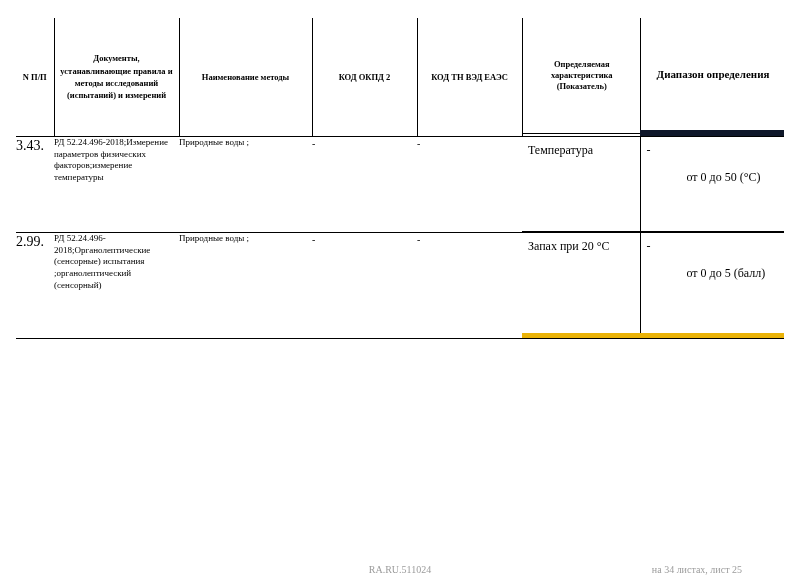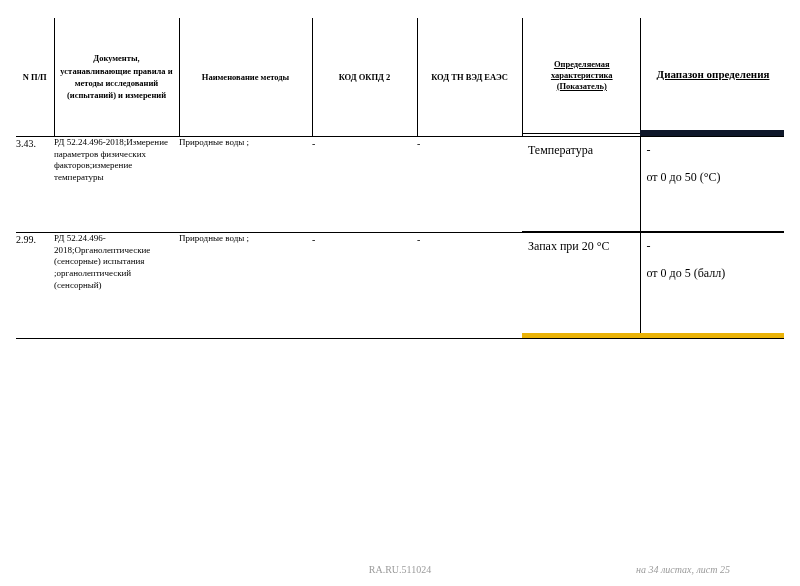--- a/index.html
+++ b/index.html
@@ -53,21 +53,21 @@
   .data-cell {
     border-right: 1px solid #000;
     font-size: 9px;
     line-height: 1.3;
     padding: 6px 5px 6px 6px;
   }
   .data-cell:last-child { border-right: 0; }
   .row-sep td {
     border-bottom: 1px solid #000;
   }
-  .num-cell { font-size: 10px; }
+  .num-cell { font-size: 14px; }
   .dash { font-size: 10px; }
 
   
   .sub {
     width: 100%;
     border-collapse: collapse;
     table-layout: fixed;
   }
   .sub td {
     vertical-align: top;
@@ -75,41 +75,40 @@
     line-height: 1.3;
     padding: 6px 5px 6px 6px;
   }
   .sub td.char-col {
     border-right: 1px solid #000;
     width: 118px;
   }
   .sub tr.sub-sep td {
     border-bottom: 5px solid #eab308;
   }
-  .range-line2 { margin-top: 11px; }
+  .range-line2 { margin-top: 11px; margin-left: 40px; }
 
   .footer {
     position: absolute;
     bottom: 22px;
     left: 0;
     width: 800px;
     color: #9b9b9b;
     font-size: 10px;
     font-family: "Liberation Serif", serif;
   }
   .footer .center {
     position: absolute;
     left: 0; right: 0;
     text-align: center;
   }
   .footer .right {
     position: absolute;
-    right: 70px;
+    right: 58px;
     text-align: left;
-    font-style: italic;
   }
 </style>
 </head>
 <body>
 
 <div class="page">
 
   <table class="doc-table">
     <colgroup>
       <col style="width:38px">
@@ -119,21 +118,21 @@
       <col style="width:105px">
       <col style="width:262px">
     </colgroup>
     <thead>
       <tr class="hdr-row">
         <td>N П/П</td>
         <td>Документы, устанавливающие правила и методы исследований (испытаний) и измерений</td>
         <td>Наименование методы</td>
         <td>КОД ОКПД 2</td>
         <td>КОД ТН ВЭД ЕАЭС</td>
-        <td style="padding:0;border-right:0;text-decoration:underline;">
+        <td style="padding:0;border-right:0;">
           <table class="sub" style="height:100%">
             <colgroup>
                 <col style="width:118px">
                 <col>
               </colgroup>
             <tbody>
                 <tr>
               <td class="char-col" style="text-align:center;font-weight:bold;font-size:8.5px;vertical-align:middle;height:100px;border-bottom:1px solid #000;">Определяемая характеристика (Показатель)</td>
               <td style="text-align:center;font-weight:bold;font-size:11px;vertical-align:middle;height:100px;border-bottom:6px solid #0f172a;">Диапазон определения</td>
             </tr>

